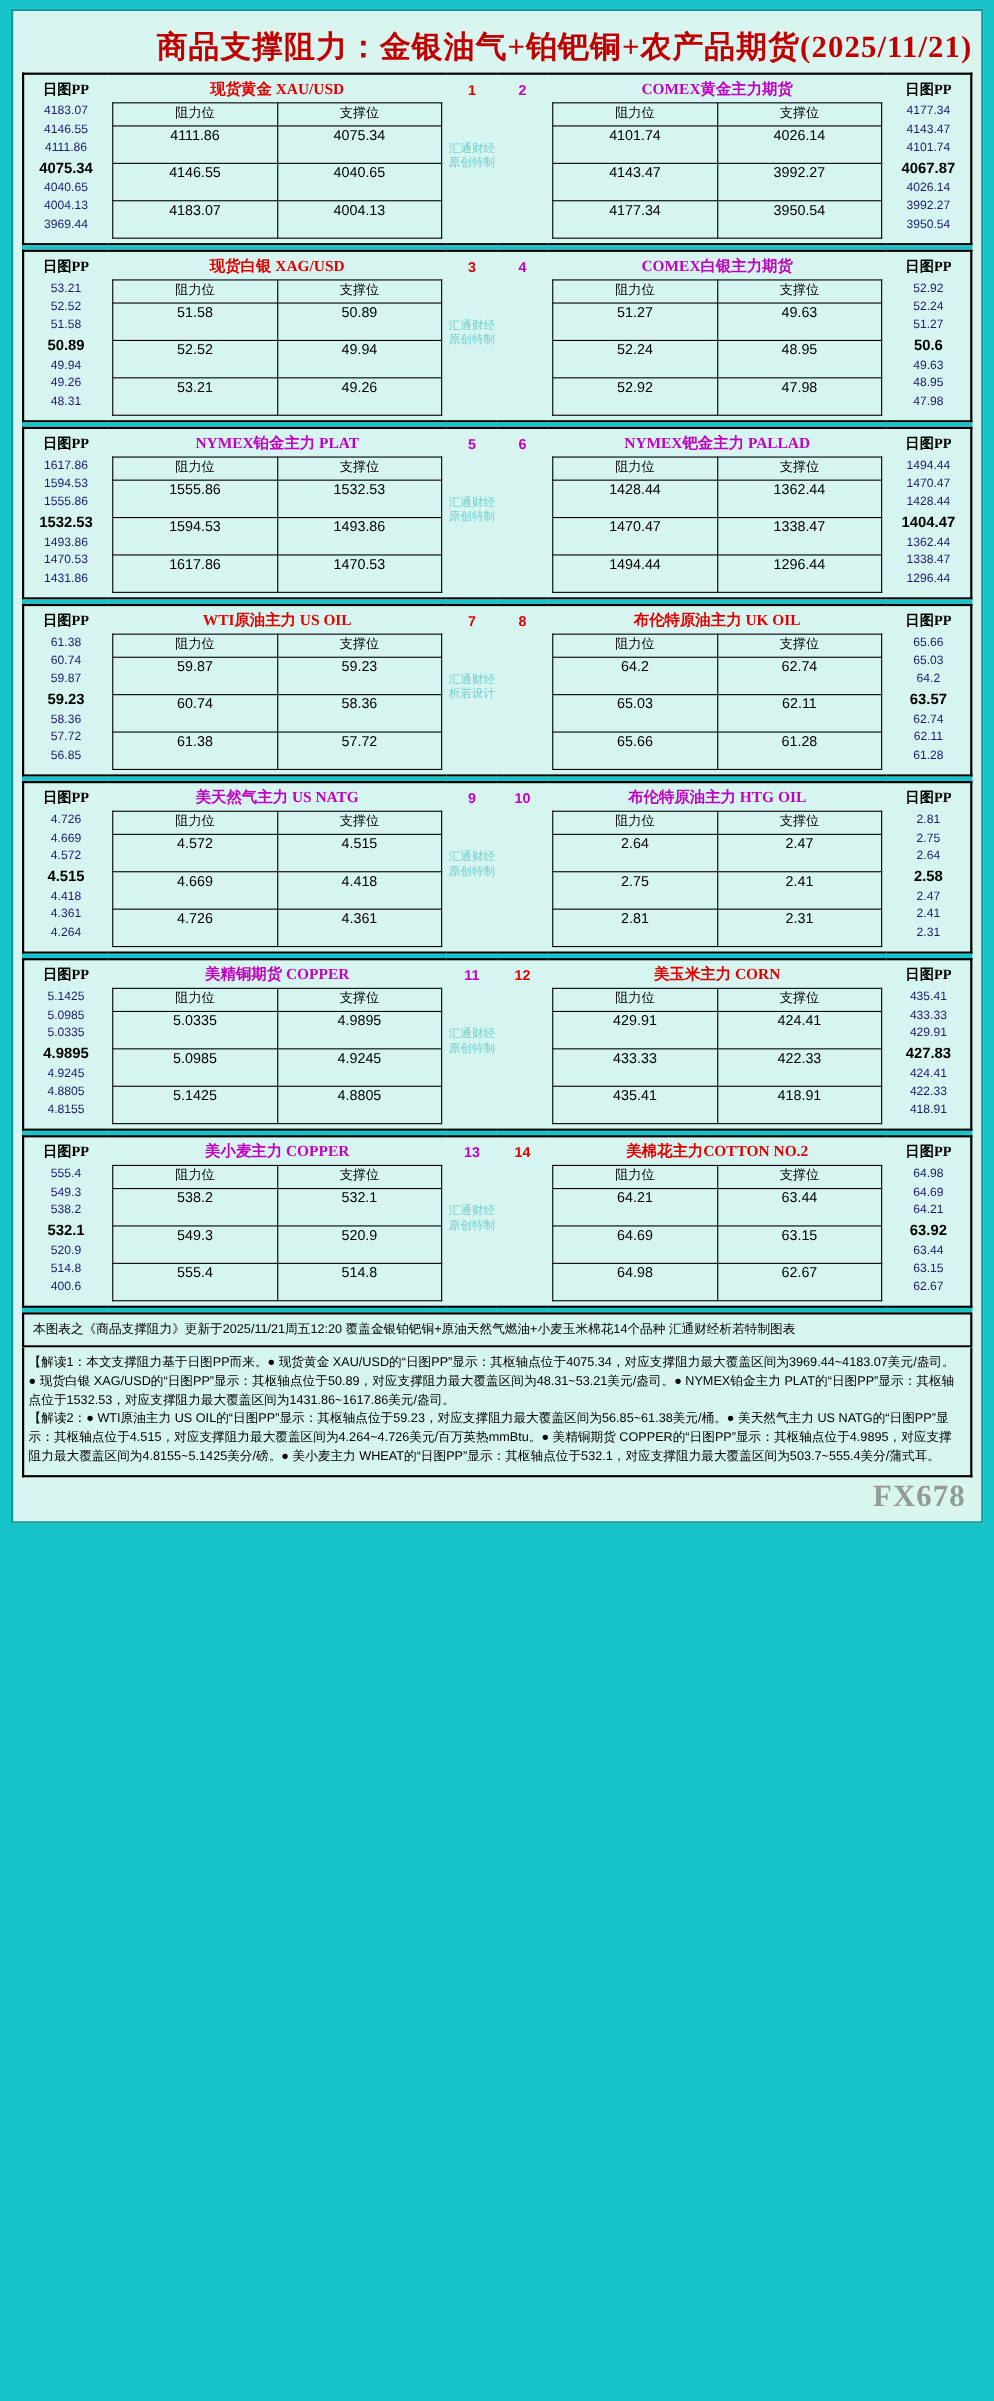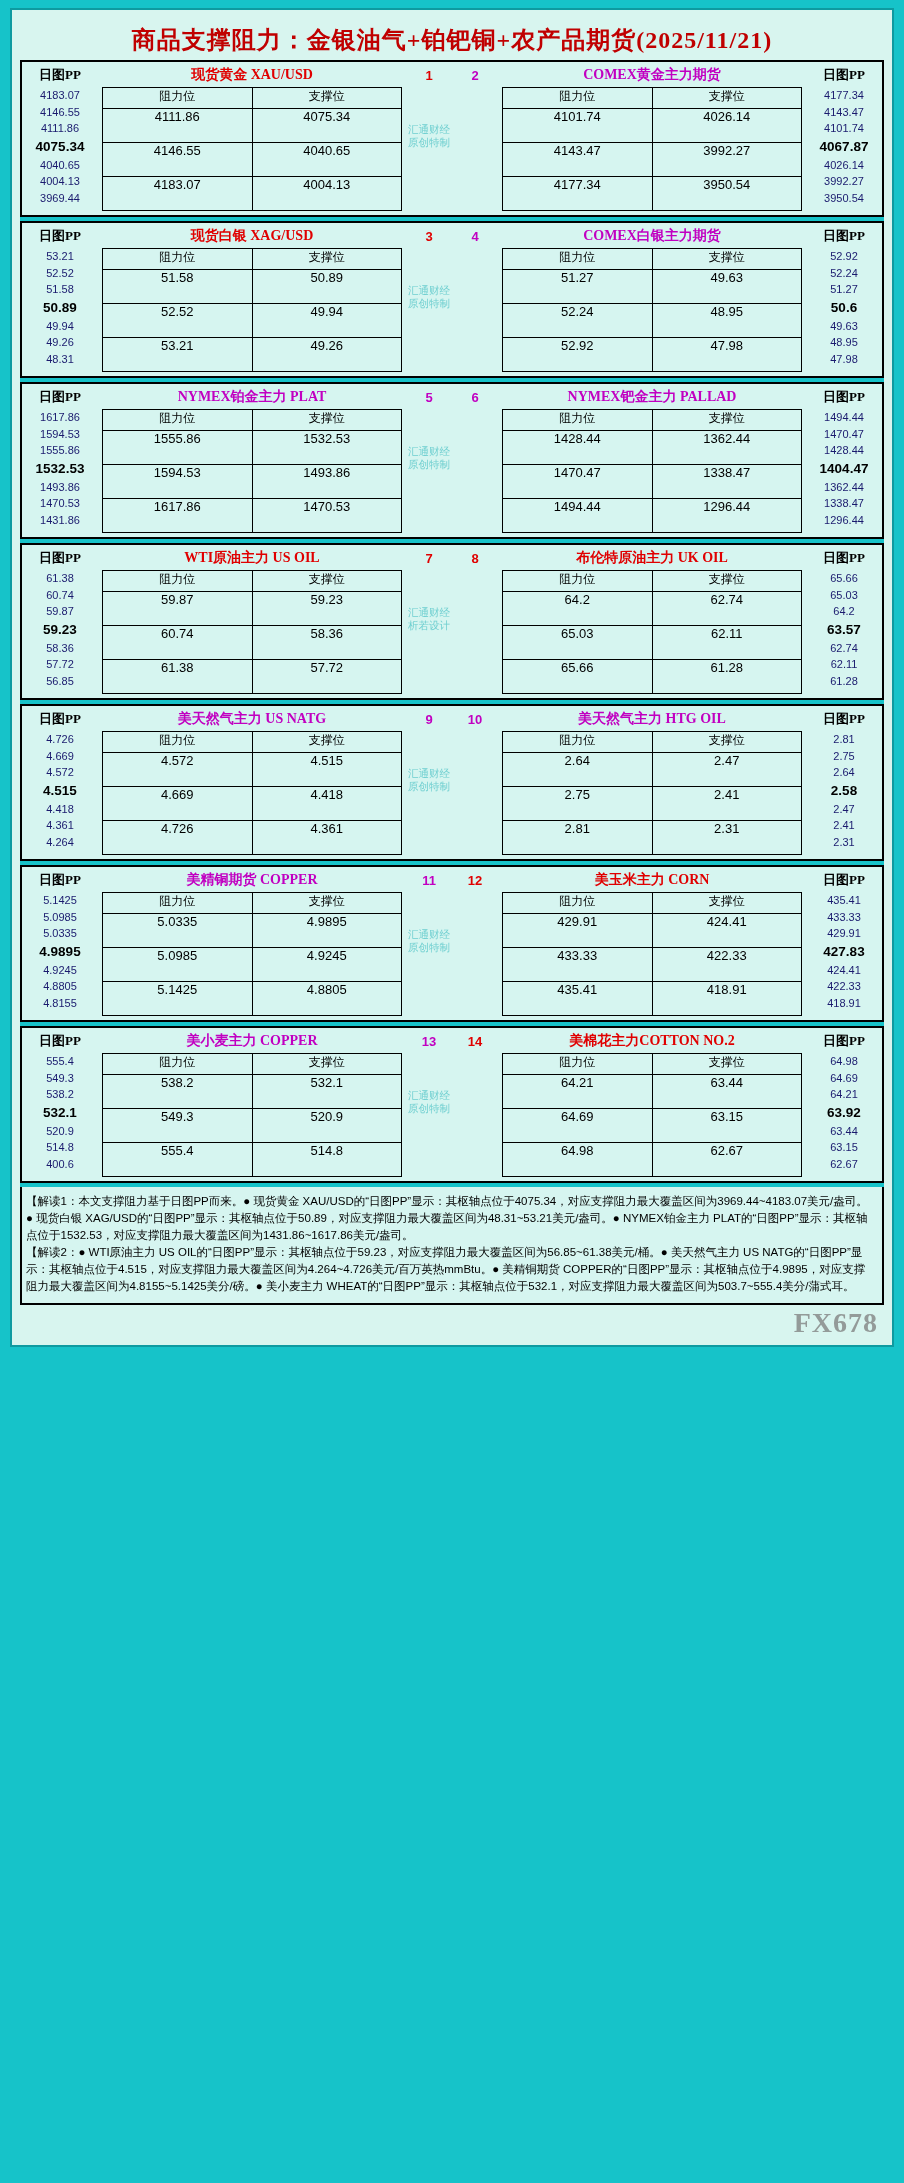--- a/index.html
+++ b/index.html
@@ -15,24 +15,24 @@
     padding:8px 10px 10px 10px;
     background:#16c3c9;
   }
   .inner{
     background:#d8f5ef;
     border:2px solid #0e9aa0;
     box-sizing:border-box;
     padding:8px 8px 6px 8px;
   }
   .title{
-    text-align:center;
+    text-align:right;
     color:#c00000;
     font-weight:bold;
-    font-size:24px;
+    font-size:28px;
     font-family:"Liberation Serif", serif;
     letter-spacing:1px;
     padding:6px 0 4px 0;
   }
   .subtitle{
     text-align:center;
     color:#111;
     font-size:11.5px;
     padding:0 0 6px 0;
     font-family:"Liberation Sans", sans-serif;
@@ -550,21 +550,21 @@
                 </div>
       </td>
       <td class="col-mid">
         <div class="midnum">9</div>
         <div class="watermark">汇通财经<br>原创特制</div>
       </td>
       <td class="col-mid">
         <div class="midnum">10</div>
       </td>
       <td>
-        <div class="head name">美天然气主力 HTG OIL</div>
+        <div class="head name">布伦特原油主力 HTG OIL</div>
         <div class="tbl-pad">
                   <table class="sub">
     <tbody>
                       <tr>
       <td class="hdr">阻力位</td>
       <td class="hdr">支撑位</td>
     </tr>
                       <tr>
        <td class="val">2.64</td>
        <td class="val">2.47</td>
@@ -768,19 +768,20 @@
                   <div class="">63.15</div>
                   <div class="">62.67</div>
                 </div>
       </td>
     </tr>
   </tbody>
         </table>
   <div class="sep"></div>
       </div>
 
+    <div class="foot">本图表之《商品支撑阻力》更新于2025/11/21周五12:20  覆盖金银铂钯铜+原油天然气燃油+小麦玉米棉花14个品种  汇通财经析若特制图表</div>
     <div class="notes">
       <div>【解读1：本文支撑阻力基于日图PP而来。● 现货黄金 XAU/USD的“日图PP”显示：其枢轴点位于4075.34，对应支撑阻力最大覆盖区间为3969.44~4183.07美元/盎司。● 现货白银 XAG/USD的“日图PP”显示：其枢轴点位于50.89，对应支撑阻力最大覆盖区间为48.31~53.21美元/盎司。● NYMEX铂金主力 PLAT的“日图PP”显示：其枢轴点位于1532.53，对应支撑阻力最大覆盖区间为1431.86~1617.86美元/盎司。</div>
       <div>【解读2：● WTI原油主力 US OIL的“日图PP”显示：其枢轴点位于59.23，对应支撑阻力最大覆盖区间为56.85~61.38美元/桶。● 美天然气主力 US NATG的“日图PP”显示：其枢轴点位于4.515，对应支撑阻力最大覆盖区间为4.264~4.726美元/百万英热mmBtu。● 美精铜期货 COPPER的“日图PP”显示：其枢轴点位于4.9895，对应支撑阻力最大覆盖区间为4.8155~5.1425美分/磅。● 美小麦主力 WHEAT的“日图PP”显示：其枢轴点位于532.1，对应支撑阻力最大覆盖区间为503.7~555.4美分/蒲式耳。</div>
     </div>
     <div class="fx">FX678</div>
   </div>
 </div>
 
 </body></html>

